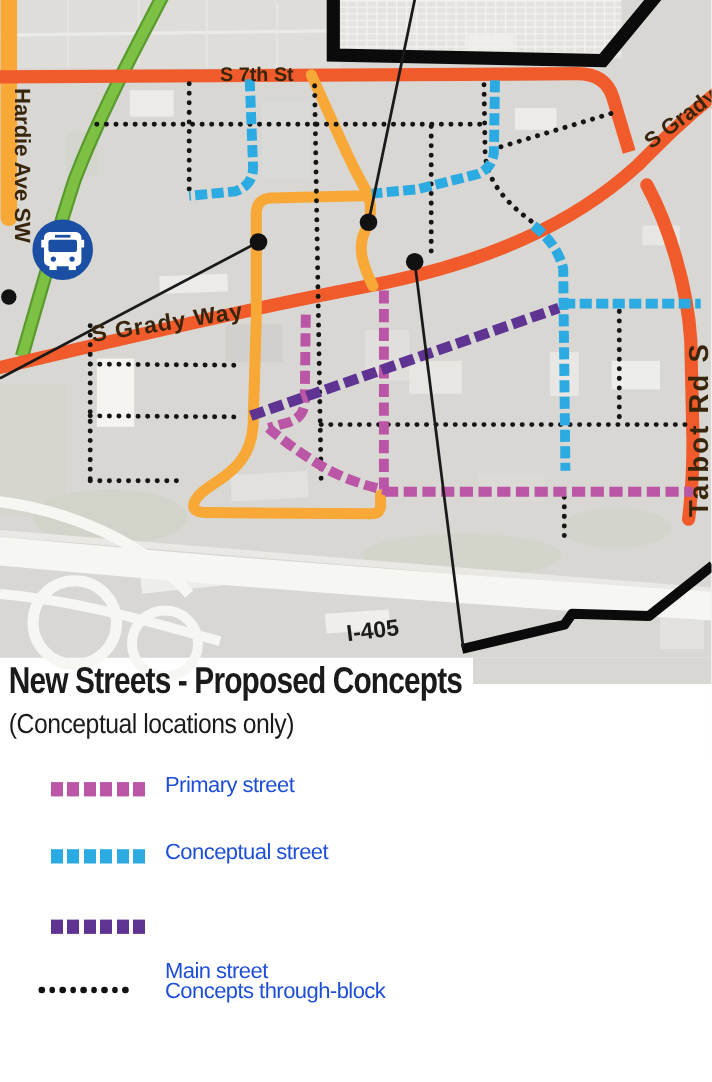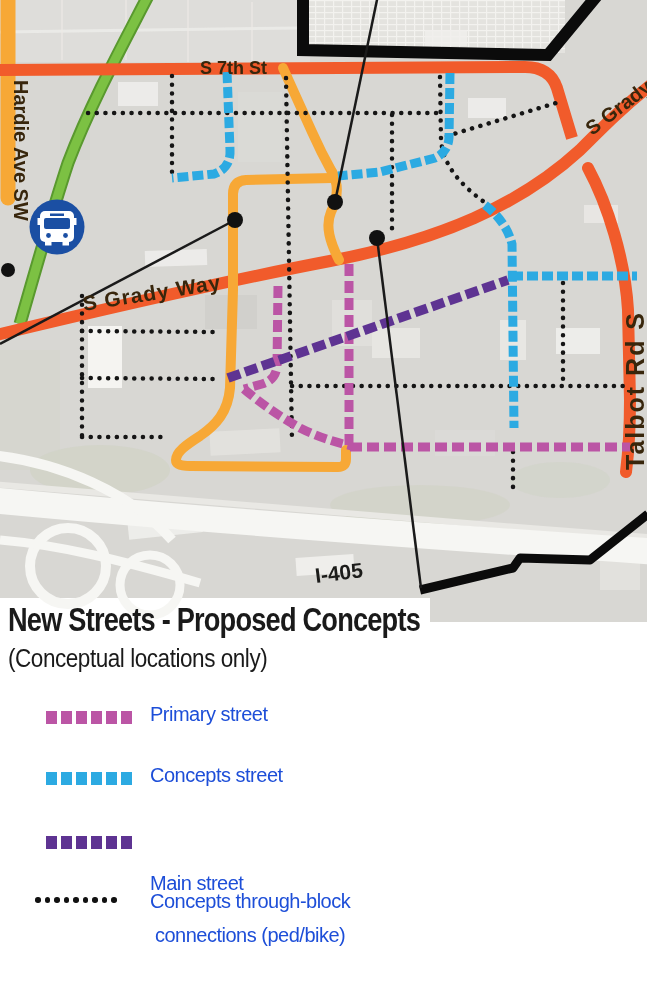--- a/index.html
+++ b/index.html
@@ -163,34 +163,33 @@
   </svg>
   </div>
 
   <div class="legend-title">New Streets - Proposed Concepts</div>
   <div class="legend-sub">(Conceptual locations only)</div>
 
   <div class="swatch" style="top: 711px; background: repeating-linear-gradient(90deg, rgb(187, 85, 165) 0px, rgb(187, 85, 165) 11px, transparent 11px, transparent 15px);"></div>
   <div class="legend-label" style="top:697px">Primary street</div>
 
   <div class="swatch" style="top: 772px; background: repeating-linear-gradient(90deg, rgb(44, 170, 226) 0px, rgb(44, 170, 226) 11px, transparent 11px, transparent 15px);"></div>
-  <div class="legend-label" style="top:758px">Concepts street</div>
+  <div class="legend-label" style="top:758px">Conceptual street</div>
 
   <div class="swatch" style="top: 836px; background: repeating-linear-gradient(90deg, rgb(94, 51, 146) 0px, rgb(94, 51, 146) 11px, transparent 11px, transparent 15px);"></div>
   <div class="legend-label" style="top:866px">Main street</div>
 
   <div class="dots-row">
     <i></i>
       <i></i>
       <i></i>
       <i></i>
       <i></i>
       <i></i>
       <i></i>
       <i></i>
       <i></i>
   </div>
   <div class="legend-label" style="top:884px">
     <div>Concepts through-block</div>
-    <div>connections (ped/bike)</div>
   </div>
 
 </div>
 
 </body></html>

